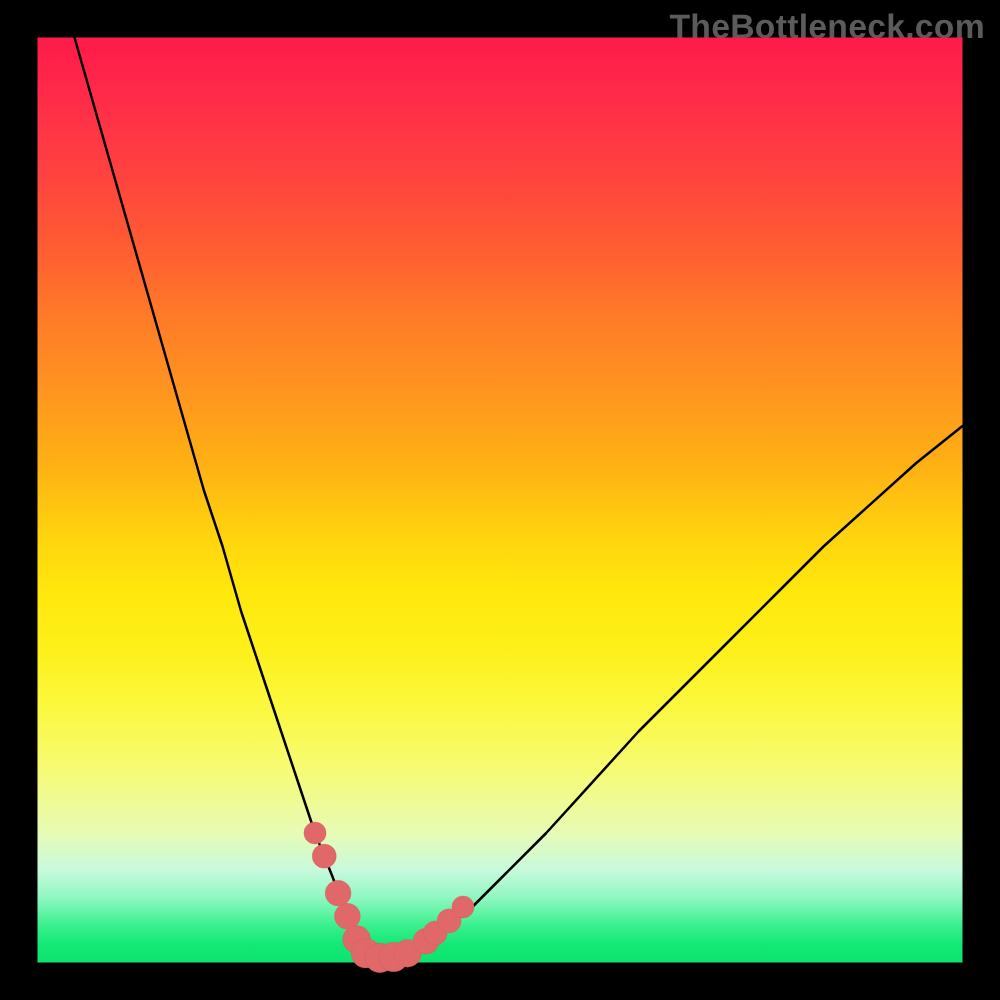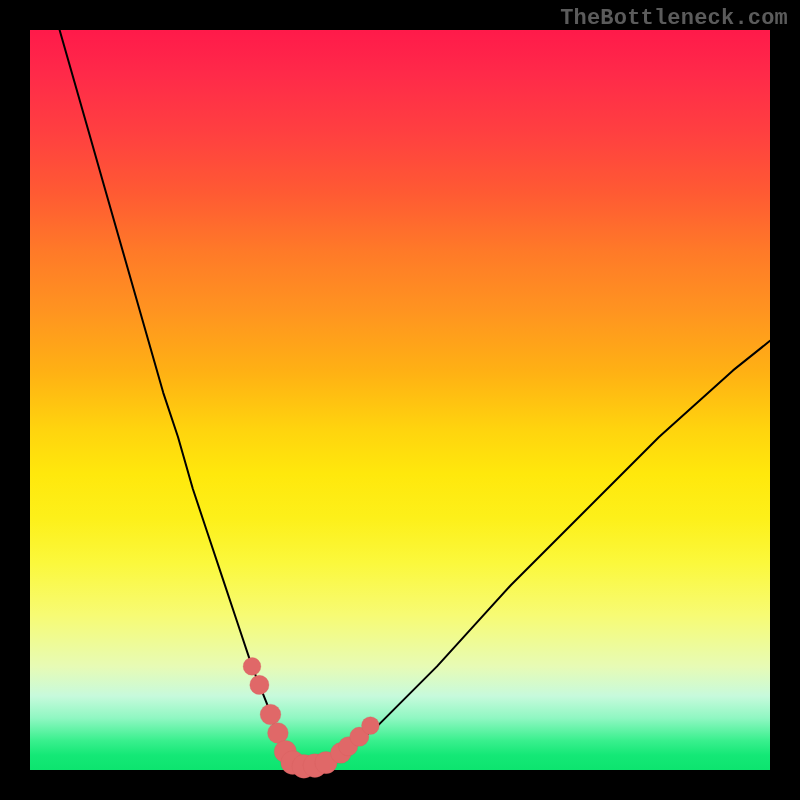--- a/index.html
+++ b/index.html
@@ -14,25 +14,24 @@
   .frame {
     position: relative;
     width: 800px;
     height: 800px;
     background: #000;
   }
   .watermark {
     position: absolute;
     top: 6px;
     right: 12px;
-    font-size: 22px;
+    font-size: 27px;
     font-weight: 600;
     color: #5b5b5b;
     letter-spacing: 0.2px;
-    font-family: Liberation Mono, monospace;
   }
   .plot-bg {
     position: absolute;
     left: 30px;
     top: 30px;
     width: 740px;
     height: 740px;
     
     background: linear-gradient(
       to bottom,

